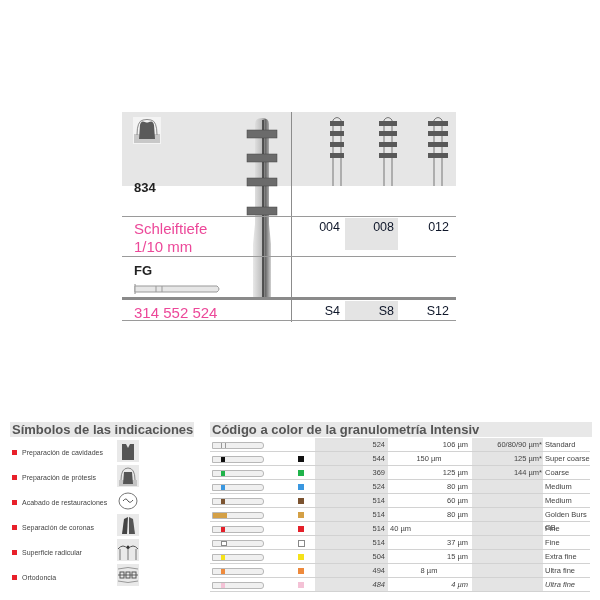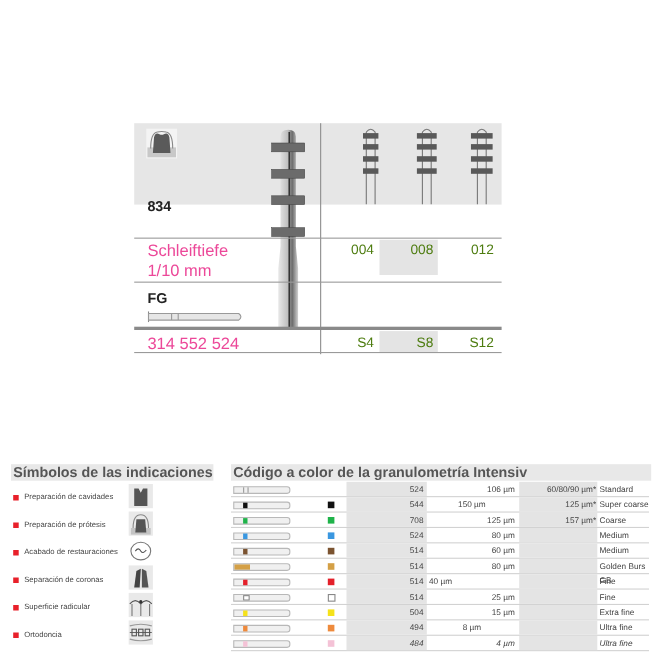--- a/index.html
+++ b/index.html
@@ -5,21 +5,21 @@
   html, body { margin:0; padding:0; }
   body { width:600px; height:600px; background:#fff; position:relative; overflow:hidden;
          font-family:"Liberation Sans", sans-serif; color:#3a3a3a; }
   .abs { position:absolute; }
   .card-topband { left:122px; top:112px; width:334px; height:74px; background:#e6e6e6; }
   .hline { height:1px; background:#9a9a9a; }
   .vline { width:1px; background:#8c8c8c; }
   .shade-col { background:#e4e4e4; }
   .prod-number { left:134px; top:180px; font-size:13px; font-weight:bold; color:#222; }
   .lbl { font-size:15px; color:#ec4899; }
-  .num { font-size:12.5px; color:#4d7c0f; text-align:right; }
+  .num { font-size:12.5px; color:#0f172a; text-align:right; }
   .fg { left:134px; top:263px; font-size:13px; font-weight:bold; color:#222; }
 
   
   .sec-title { font-size:13px; font-weight:bold; color:#555; background:#e8e8e8; height:15px; line-height:15px; padding-left:2px; }
   .ind-item { left:12px; font-size:7px; color:#444; display:flex; align-items:center; height:12px; }
   .red-sq { width:5px; height:5px; background:#e8202a; margin-right:5px; display:inline-block; }
   .ind-icon { width:22px; height:22px; left:117px; background:#e9e9e9; }
 
   .grid-row { left:210px; width:380px; height:13.4px; border-bottom:1px solid #d2d2d2; }
   .g-cell { position:absolute; top:0; height:13.4px; line-height:13.4px; font-size:7.5px; color:#444; }
@@ -218,23 +218,23 @@
     <div class="g-cell" style="left:335px;">Super coarse</div>
   </div>
 
   <div class="abs grid-row" style="top:466px;">
     <div class="g-cell g-shade1"></div>
       <div class="g-cell g-shade2"></div>
     <div class="bur">
         <div class="bur-mark" style="background:#1fb34a;"></div>
       </div>
     <div class="swatch" style="background:#1fb34a;"></div>
-    <div class="g-cell" style="left:105px;width:70px;text-align:right;">708</div>
+    <div class="g-cell" style="left:105px;width:70px;text-align:right;">369</div>
     <div class="g-cell" style="left:180px;width:78px;text-align:right;">125 µm</div>
-    <div class="g-cell" style="left:262px;width:70px;text-align:right;">157 µm*</div>
+    <div class="g-cell" style="left:262px;width:70px;text-align:right;">144 µm*</div>
     <div class="g-cell" style="left:335px;">Coarse</div>
   </div>
 
   <div class="abs grid-row" style="top:480px;">
     <div class="g-cell g-shade1"></div>
       <div class="g-cell g-shade2"></div>
     <div class="bur">
         <div class="bur-mark" style="background:#3a97e0;"></div>
       </div>
     <div class="swatch" style="background:#3a97e0;"></div>
@@ -282,21 +282,21 @@
   </div>
 
   <div class="abs grid-row" style="top:536px;">
     <div class="g-cell g-shade1"></div>
       <div class="g-cell g-shade2"></div>
     <div class="bur">
         <div class="bur-mark" style="background:#fff;border:1px solid #888;height:3px;"></div>
       </div>
     <div class="swatch" style="background:#fff;border:1px solid #888;width:5px;height:5px;"></div>
     <div class="g-cell" style="left:105px;width:70px;text-align:right;">514</div>
-    <div class="g-cell" style="left:180px;width:78px;text-align:right;">25 µm</div>
+    <div class="g-cell" style="left:180px;width:78px;text-align:right;">37 µm</div>
     <div class="g-cell" style="left:262px;width:70px;text-align:right;"></div>
     <div class="g-cell" style="left:335px;">Fine</div>
   </div>
 
   <div class="abs grid-row" style="top:550px;">
     <div class="g-cell g-shade1"></div>
       <div class="g-cell g-shade2"></div>
     <div class="bur">
         <div class="bur-mark" style="background:#f5e21a;"></div>
       </div>

